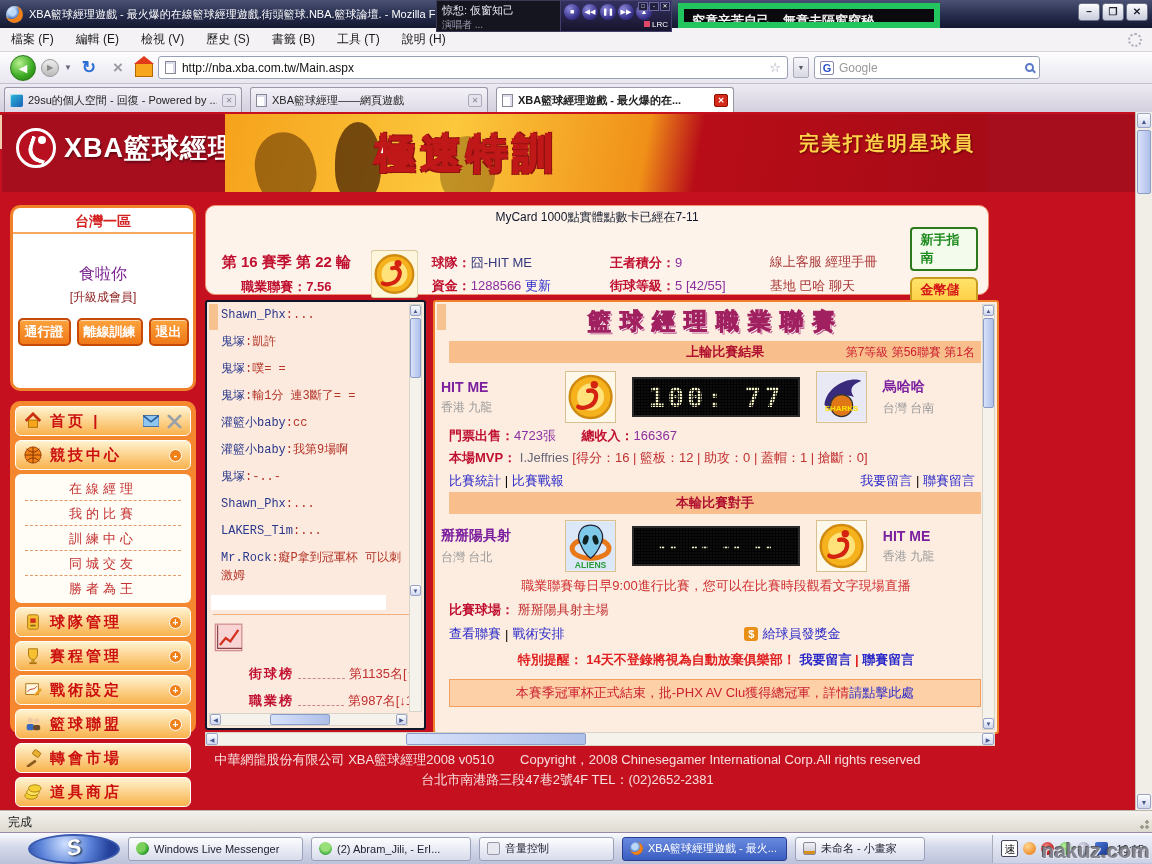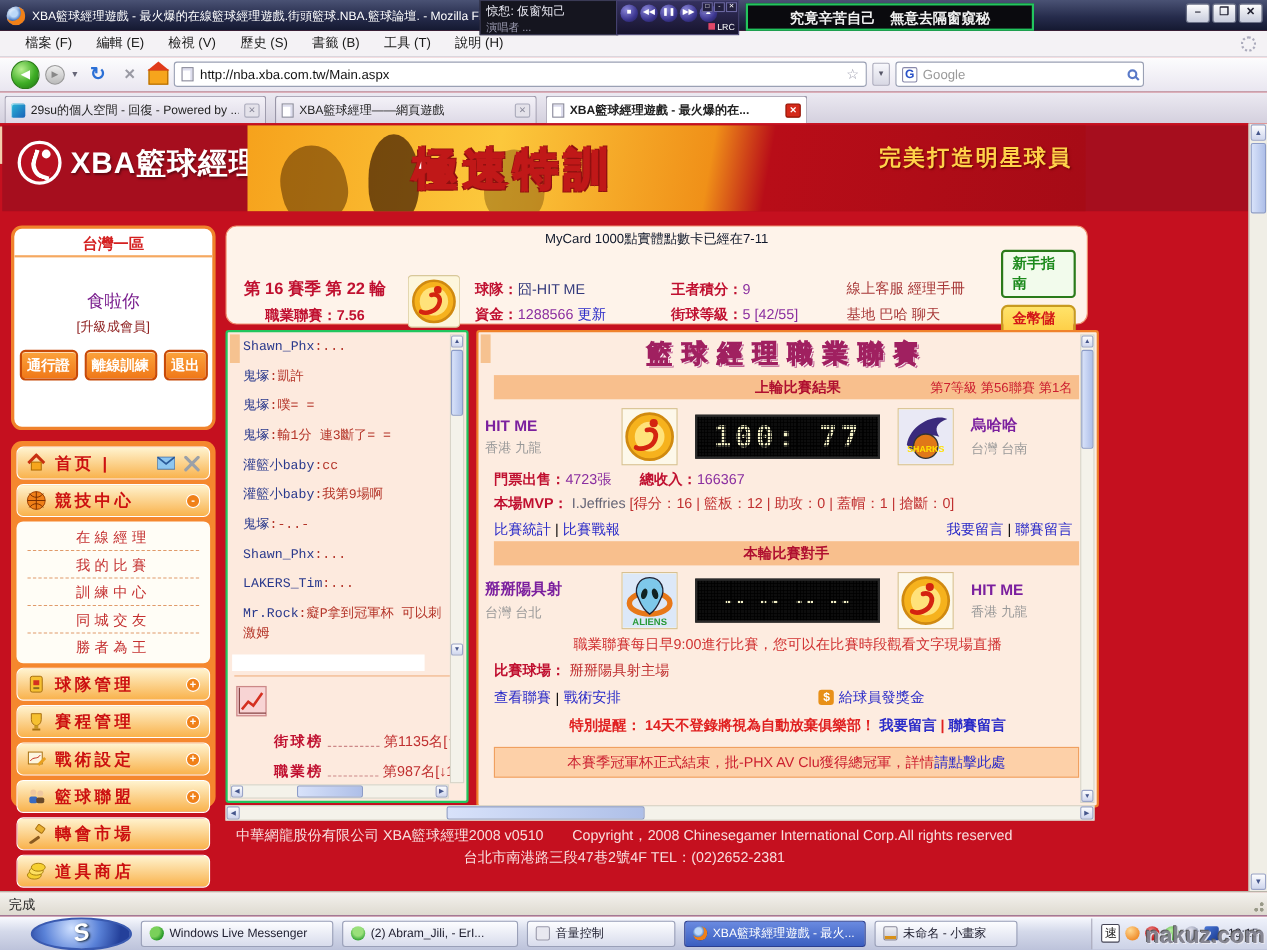--- a/index.html
+++ b/index.html
@@ -34,26 +34,26 @@
   .pbtns { display:flex; gap:2px; padding:3px 2px 0 3px; }
   .pbtn { width:16px; height:16px; border-radius:50%;
     background:radial-gradient(circle at 35% 30%, #8a86d8, #3c3690 60%, #201c50);
     color:#fff; font-size:7px; line-height:16px; text-align:center; }
   .miniwin { position:absolute; right:1px; top:1px; display:flex; gap:1px; }
   .miniwin span { width:10px; height:9px; background:#23203f; border:1px solid #6a66a0;
     color:#fff; font-size:6px; line-height:7px; text-align:center; }
   .lrcrow { position:absolute; right:3px; bottom:2px; font-size:8px; color:#fff; }
   .lrcbox { display:inline-block; width:6px; height:6px; background:#e04868; margin-right:2px; }
   .ovl-lyrics { left:678px; top:3px; width:262px; height:25px; background:#0a0a0e;
-    border:2px solid #22c55e; font-size:13px; font-weight:bold; color:#f0f0f0;
-    line-height:23px; padding:0 8px; white-space:nowrap; overflow:hidden;text-align:center; }
+    border:6px solid #22c55e; font-size:13px; font-weight:bold; color:#f0f0f0;
+    line-height:23px; padding:0 8px; white-space:nowrap; overflow:hidden; }
 
   .menubar { position:absolute; top:28px; left:0; width:1152px; height:24px;
     background:#f4f2f5; border-bottom:1px solid #d8d4dc; display:flex;
-    align-items:center; font-size:12px; color:#1a1a1a; padding-left:12px; }
+    align-items:center; font-size:12px; color:#1a1a1a; padding-left:0; }
   .menu-item { padding:4px 11px; }
   .throbber { position:absolute; right:10px; top:5px; width:14px; height:14px;
     border-radius:50%; border:2px dotted #aab; }
 
   .toolbar { position:absolute; top:52px; left:0; width:1152px; height:32px;
     background:linear-gradient(#fdfdfe,#e9e6f0); border-bottom:1px solid #c4c0cc;
     display:flex; align-items:center; padding:0 10px; gap:5px; }
   .nav-back { width:26px; height:26px; border-radius:50%;
     background:radial-gradient(circle at 35% 30%, #b8f090, #3fae26 55%, #1c7210);
     border:1px solid #2a7a18; color:#fff; font-size:11px; line-height:24px; text-align:center; }
@@ -172,21 +172,21 @@
   .links-col { width:150px; font-size:13px; }
   .links-col .row { margin:6px 0; }
   .ibtns { margin-left:auto; display:flex; flex-direction:column; gap:6px; }
   .btn-guide { background:#f2fbec; border:2px solid #2a7a1a; border-radius:4px;
     color:#1c8a1c; font-size:13px; font-weight:bold; padding:2px 8px; }
   .btn-topup { background:linear-gradient(#ffe36a,#fdbe2a); border:2px solid #c89a20;
     border-radius:6px; color:#d41818; font-size:13px; font-weight:bold; padding:2px 8px; }
 
   
   .chatbox { position:absolute; left:205px; top:188px; width:221px; height:430px;
-    background:#fdeade; border:2px solid #22c55e; border-radius:3px; overflow:hidden; }
+    background:#fdeade; border:2px solid #0f172a; border-radius:3px; overflow:hidden; }
   .chat-notch { position:absolute; left:2px; top:2px; width:9px; height:26px; background:#f6c290; }
   .chatlist { position:absolute; left:14px; top:4px; right:16px; bottom:135px;
     font-size:12px; line-height:18px; overflow:hidden;
     font-family:"Liberation Mono","Liberation Sans",monospace; }
   .cmsg { margin-bottom:9px; }
   .cname { color:#28388c; }
   .ctext { color:#b43428; }
   .chat-blank { position:absolute; left:4px; bottom:118px; width:175px; height:15px; background:#fff; }
   .chat-vscroll { position:absolute; right:2px; top:2px; width:13px; bottom:16px;
     background:#f4f2ea; border:1px solid #d8d4c8; }

